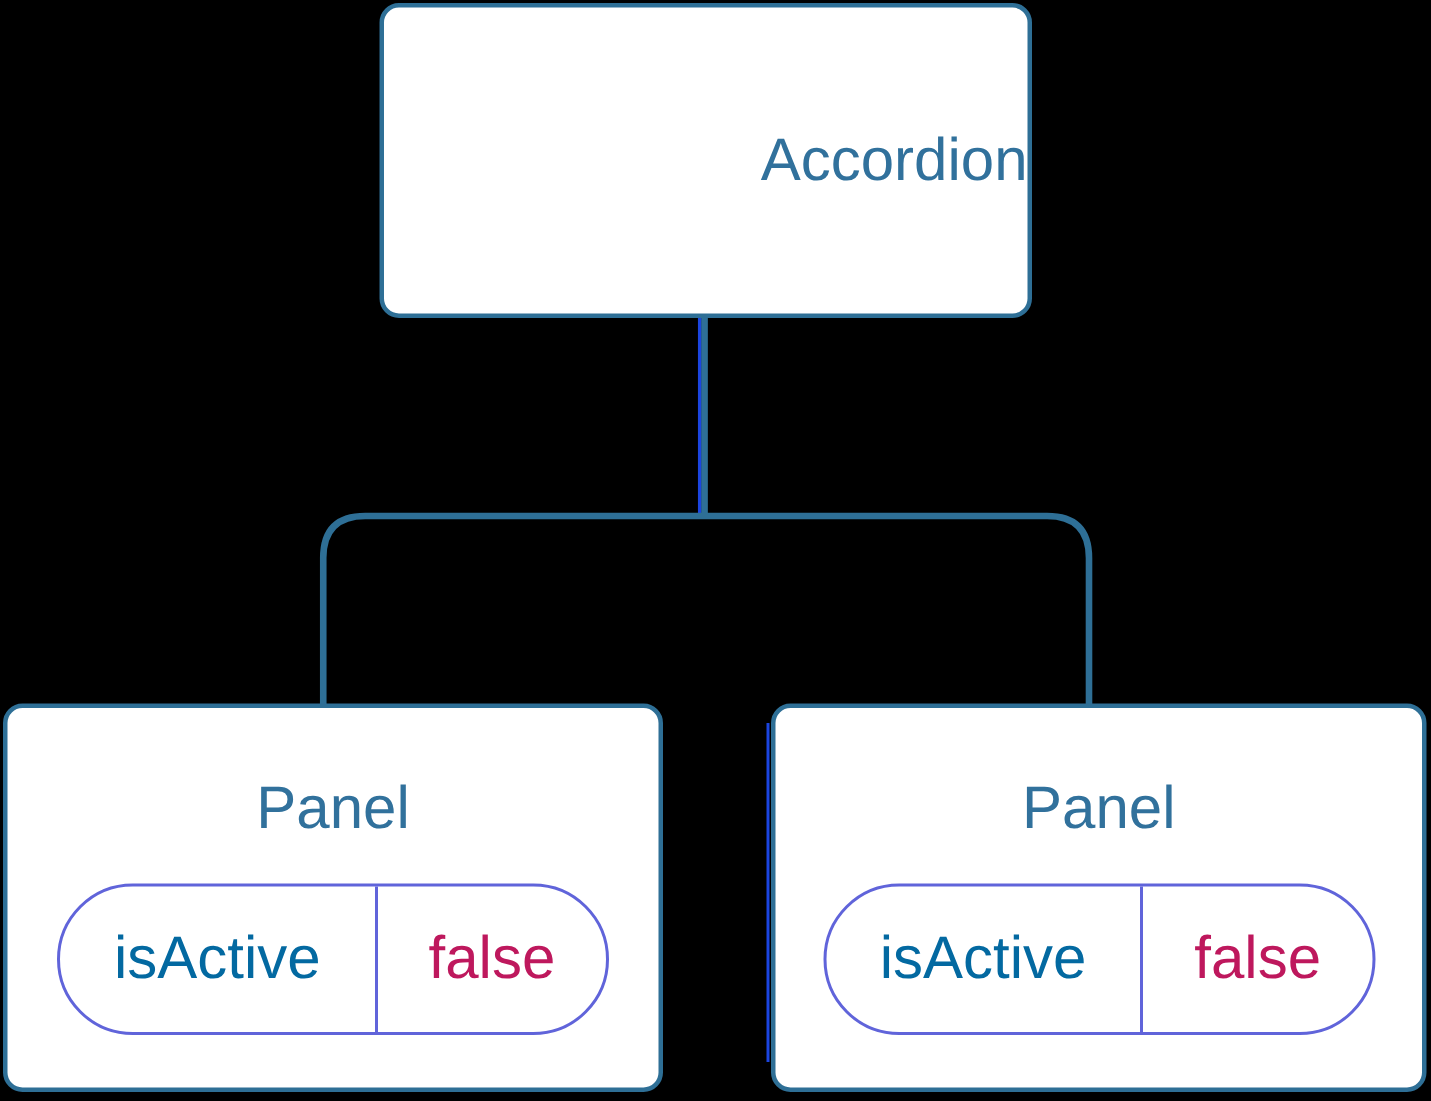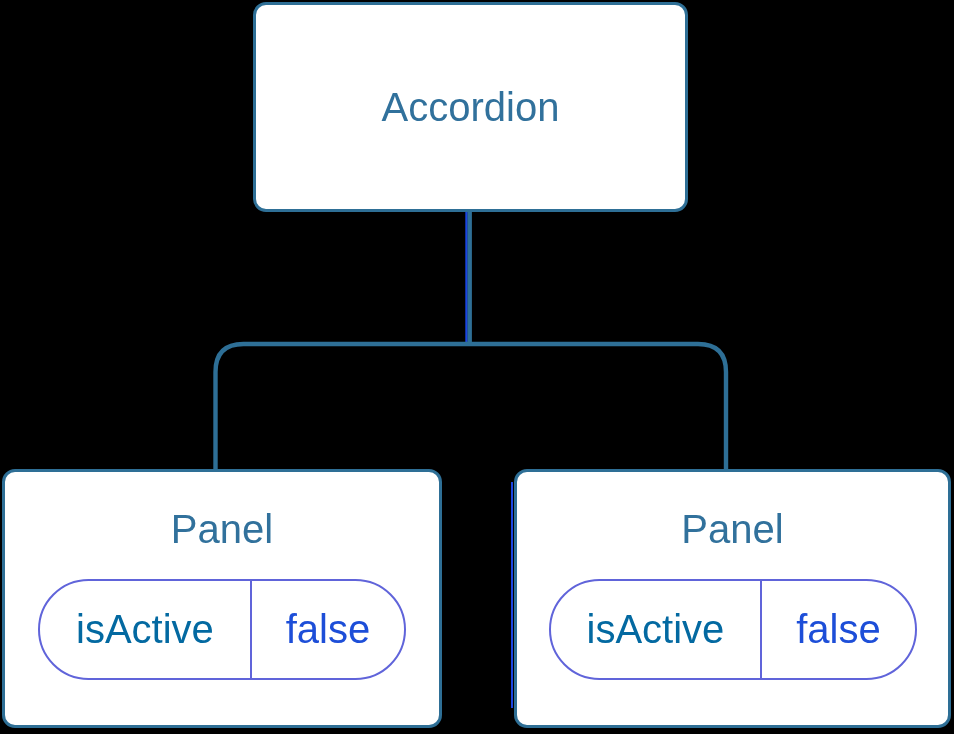--- a/index.html
+++ b/index.html
@@ -20,35 +20,35 @@
   .node {
     position: absolute;
     background: #ffffff;
     border: 3.5px solid #2E6F96;
     border-radius: 13px;
     box-sizing: border-box;
   }
   .node-accordion {
     left: 253px; top: 2px;
     width: 435px; height: 210px;
-    display: flex; align-items: center; justify-content: center;
+    display: flex; align-items: center; justify-content: flex-end;
   }
   .node-title {
     color: #31719C;
     font-size: 40px;
     font-weight: 500;
     white-space: nowrap;
   }
   .node-panel-left  { left: 2px;   top: 469px; width: 440px; height: 259px; }
   .node-panel-right { left: 514px; top: 469px; width: 437px; height: 259px; }
   .panel-inner {
     display: flex; flex-direction: column; align-items: center;
     height: 100%;
   }
-  .panel-title { margin-top: 34px; line-height: 46px; }
+  .panel-title { margin-top: 44px; line-height: 46px; }
   .state-pill {
     margin-top: 27px;
     width: 368px; height: 101px;
     border: 2.5px solid #6064DA;
     border-radius: 51px;
     box-sizing: border-box;
     display: flex;
     background: #ffffff;
   }
   .state-key {
@@ -57,21 +57,21 @@
     border-right: 2.5px solid #6064DA;
     display: flex; align-items: center; justify-content: center;
     color: #0369a1;
     font-size: 40px;
     box-sizing: border-box;
   }
   .state-value {
     flex: 1;
     height: 100%;
     display: flex; align-items: center; justify-content: center;
-    color: #1d4ed8;
+    color: #be185d;
     font-size: 40px;
   }
   .highlight-stripe {
     position: absolute;
     left: -6px; top: 10px;
     width: 2.2px;
     height: calc(100% - 27px);
     background: #1B45E0;
   }
 </style>

